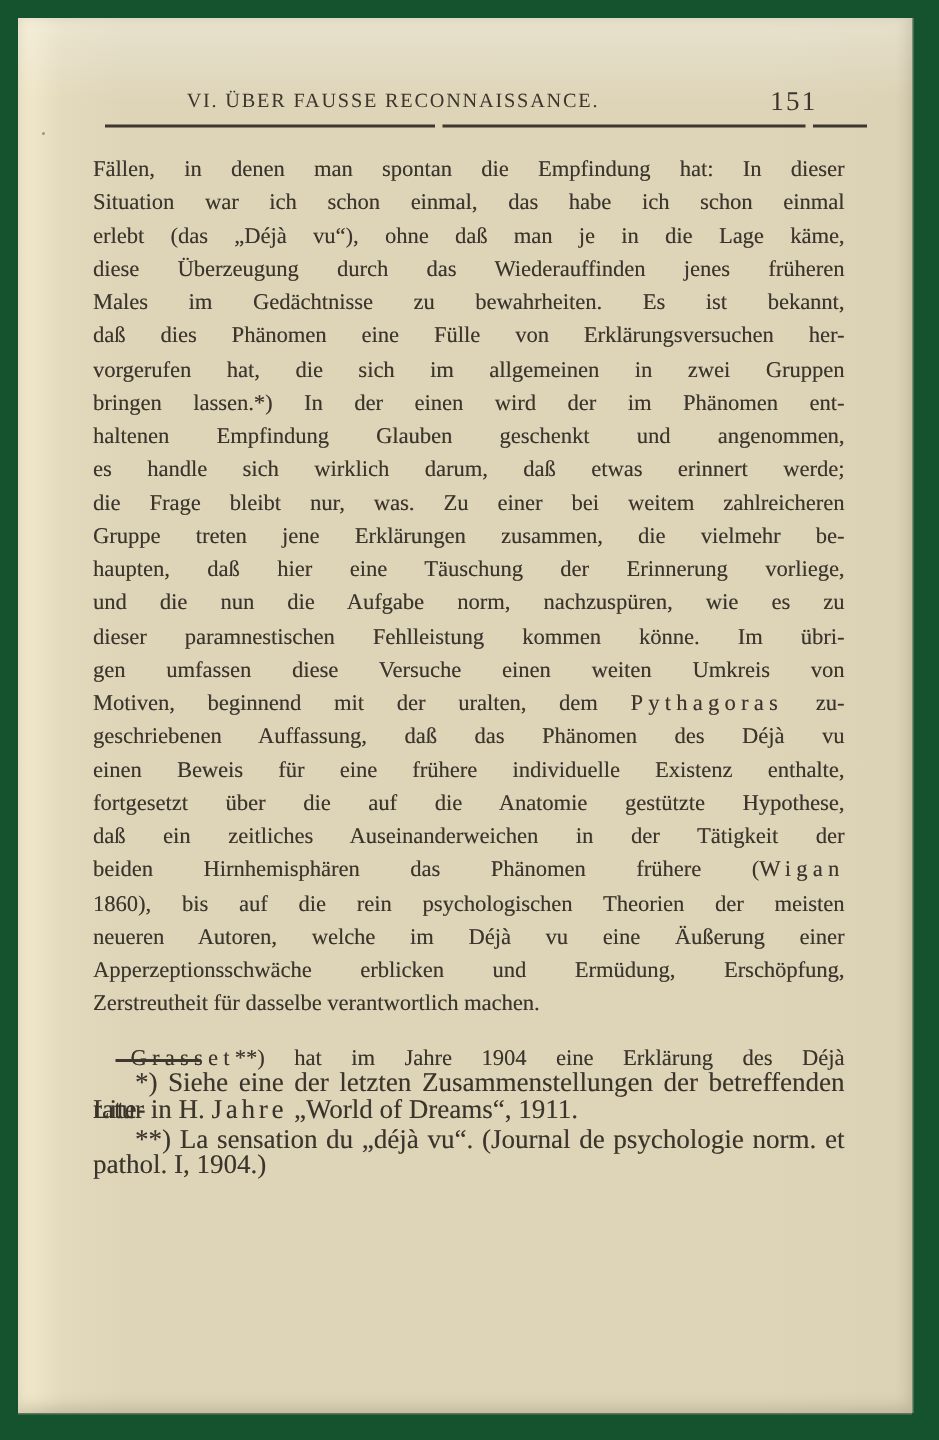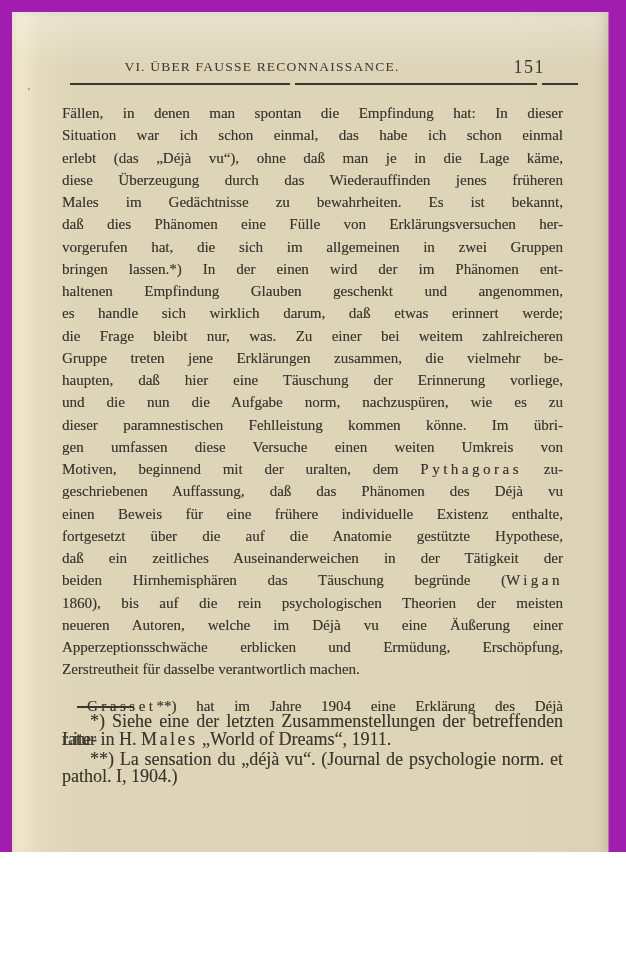--- a/index.html
+++ b/index.html
@@ -2,22 +2,22 @@
 <html><head>
 <meta charset="utf-8">
 <style>
   html, body { margin: 0; padding: 0; }
   body {
     width: 626px; height: 960px;
     background: #ffffff;
     font-family: "Liberation Serif", "DejaVu Serif", serif;
   }
   .scan {
-    position: relative; width: 626px; height: 852px;
-    background: #a21caf; overflow: hidden;
+    position: relative; width: 626px; height: 960px;
+    background: #14532d; overflow: hidden;
   }
   .page {
     position: absolute; left: 12px; top: 12px; width: 596px; height: 930px;
     background:
       linear-gradient(180deg, rgba(255,255,255,0.30) 0px, rgba(255,255,255,0) 55px),
       linear-gradient(90deg, #f4ebcd 0px, #e3dabd 30px, #ded5b9 70px, #ded5b9 500px, #dbd2b5 596px);
     box-shadow:
       inset 0 -5px 9px rgba(125,115,90,0.22),
       inset -4px 0 8px rgba(125,115,90,0.10),
       0 1px 0 rgba(160,150,130,0.55),
@@ -99,37 +99,37 @@
           <div class="tline"><span>Gruppe treten jene Erklärungen zusammen, die vielmehr be-</span></div>
           <div class="tline"><span>haupten, daß hier eine Täuschung der Erinnerung vorliege,</span></div>
           <div class="tline"><span>und die nun die Aufgabe norm, nachzuspüren, wie es zu</span></div>
           <div class="tline"><span>dieser paramnestischen Fehlleistung kommen könne. Im übri-</span></div>
           <div class="tline"><span>gen umfassen diese Versuche einen weiten Umkreis von</span></div>
           <div class="tline"><span>Motiven, beginnend mit der uralten, dem </span><span class="sperr">Pythagoras</span><span> zu-</span></div>
           <div class="tline"><span>geschriebenen Auffassung, daß das Phänomen des Déjà vu</span></div>
           <div class="tline"><span>einen Beweis für eine frühere individuelle Existenz enthalte,</span></div>
           <div class="tline"><span>fortgesetzt über die auf die Anatomie gestützte Hypothese,</span></div>
           <div class="tline"><span>daß ein zeitliches Auseinanderweichen in der Tätigkeit der</span></div>
-          <div class="tline"><span>beiden Hirnhemisphären das Täuschung begründe (</span><span class="sperr">Wigan</span></div>
+          <div class="tline"><span>beiden Hirnhemisphären das Phänomen frühere (</span><span class="sperr">Wigan</span></div>
           <div class="tline"><span>1860), bis auf die rein psychologischen Theorien der meisten</span></div>
           <div class="tline"><span>neueren Autoren, welche im Déjà vu eine Äußerung einer</span></div>
           <div class="tline"><span>Apperzeptionsschwäche erblicken und Ermüdung, Erschöpfung,</span></div>
           <div class="tline nofill"><span>Zerstreutheit für dasselbe verantwortlich machen.</span></div>
         </div>
       <div>
           <div class="tline indent"><span class="sperr">Grasset</span><span>**) hat im Jahre 1904 eine Erklärung des Déjà</span></div>
         </div>
     </div>
 
     <div class="fn-rule"></div>
 
     <div class="footnotes">
       <div class="footnote">
           <div class="tline indent"><span>*) Siehe eine der letzten Zusammenstellungen der betreffenden Lite-</span></div>
-          <div class="tline nofill"><span>ratur in H. </span><span class="sperr">Males</span><span> „World of Dreams“, 1911.</span></div>
+          <div class="tline nofill"><span>ratur in H. </span><span class="sperr">Jahre</span><span> „World of Dreams“, 1911.</span></div>
         </div>
       <div class="footnote">
           <div class="tline indent"><span>**) La sensation du „déjà vu“. (Journal de psychologie norm. et</span></div>
           <div class="tline nofill"><span>pathol. I, 1904.)</span></div>
         </div>
     </div>
   </div>
 </div>
 
 </body></html>

